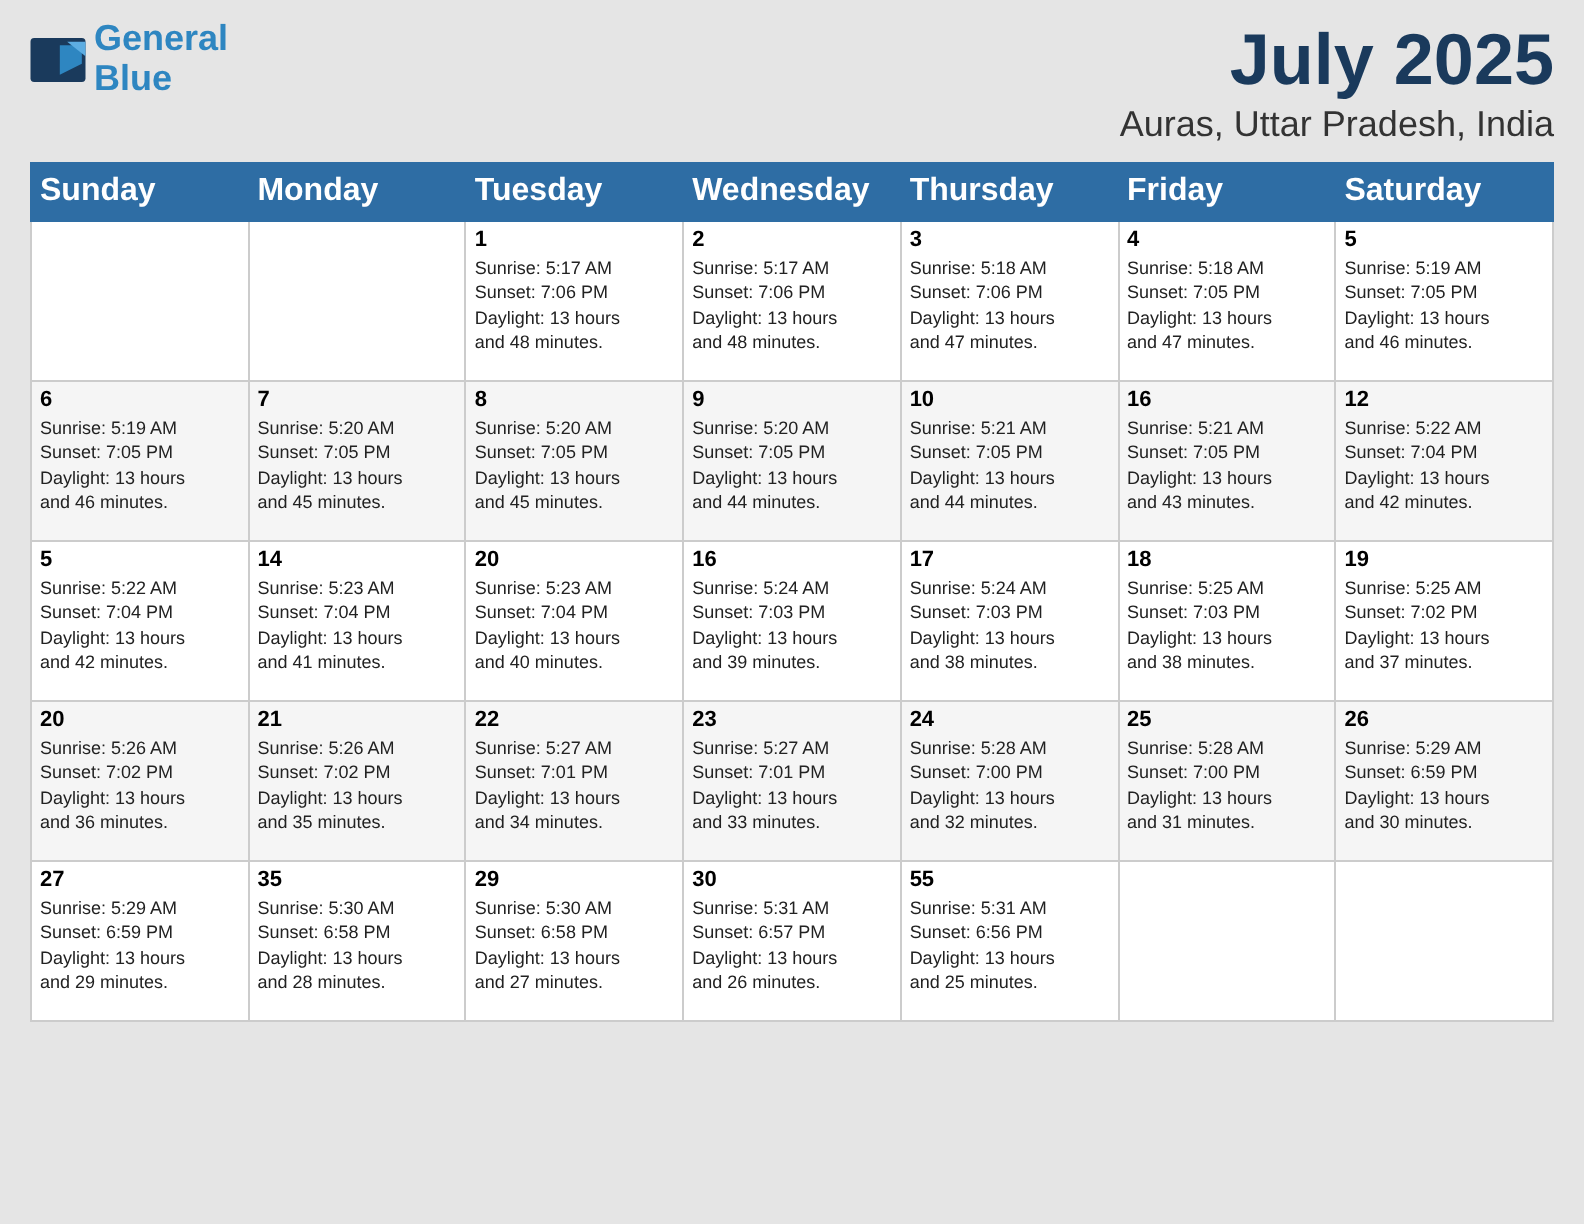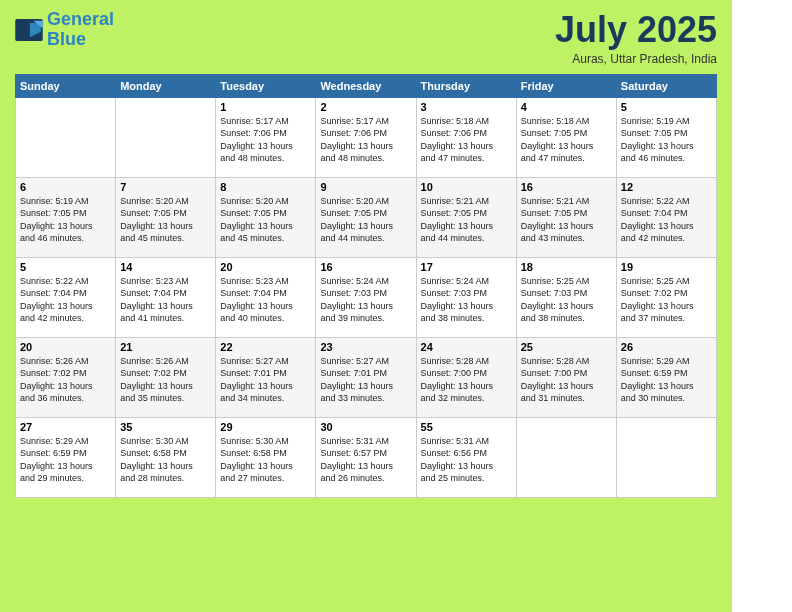--- a/index.html
+++ b/index.html
@@ -4,23 +4,23 @@
   <style>
     * { box-sizing: border-box; margin: 0; padding: 0; }
     body {
       font-family: Arial, sans-serif;
       background: #fff;
       width: 792px;
       height: 612px;
       overflow: hidden;
     }
     .page {
-      width: 732px;
+      width: 792px;
       min-height: 612px;
-      background: #bef264;
+      background: #e5e5e5;
       padding: 10px 15px 10px 15px;
     }
     .header {
       display: flex;
       justify-content: space-between;
       align-items: flex-start;
       margin-bottom: 8px;
     }
     .logo {
       display: flex;
@@ -43,33 +43,33 @@
     .title-block {
       text-align: right;
     }
     .month-title {
       font-size: 36px;
       font-weight: bold;
       color: #1a3a5c;
       line-height: 1.1;
     }
     .location-title {
-      font-size: 12px;
+      font-size: 18px;
       color: #333;
       margin-top: 2px;
     }
     .calendar {
       width: 100%;
       border-collapse: collapse;
       border: 1px solid #ccc;
     }
     .calendar th {
       background: #2e6da4;
       color: #fff;
-      font-size: 11px;
+      font-size: 16px;
       font-weight: bold;
       padding: 5px 4px;
       text-align: left;
       border: 1px solid #2e6da4;
     }
     .calendar td {
       width: calc(100%/7);
       vertical-align: top;
       border: 1px solid #ccc;
       padding: 3px 4px;

